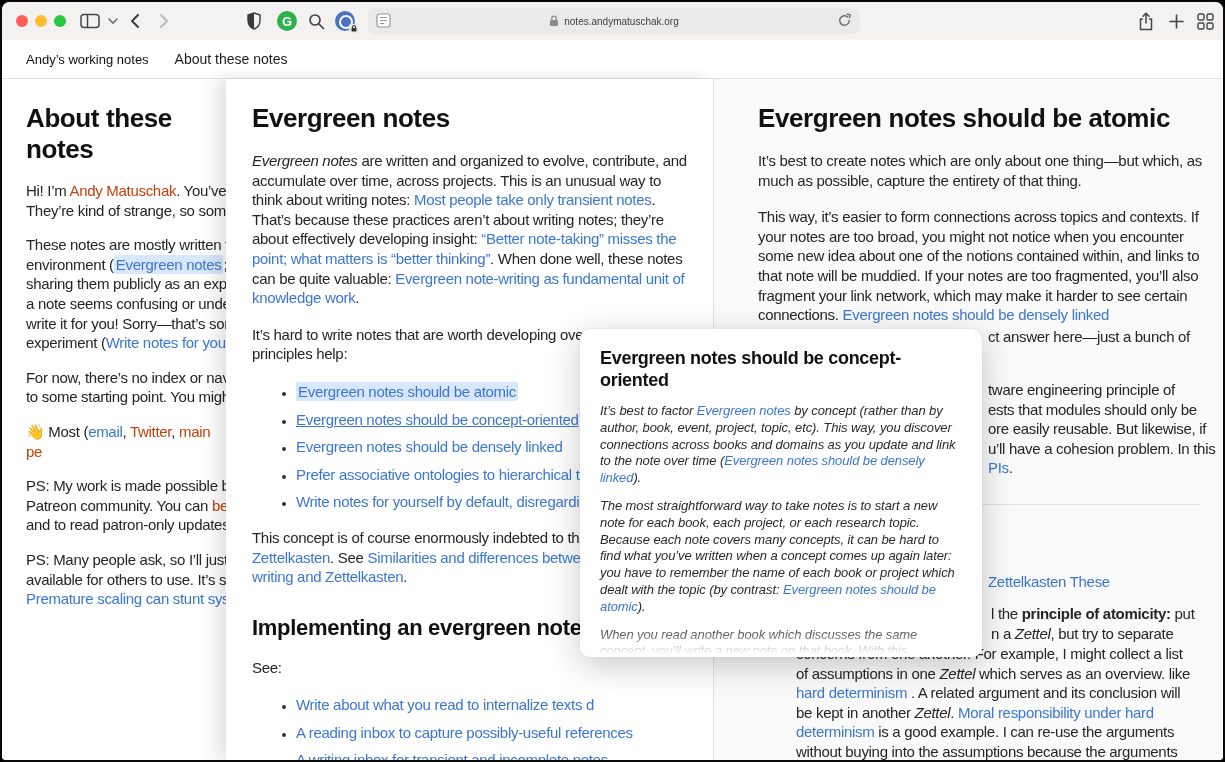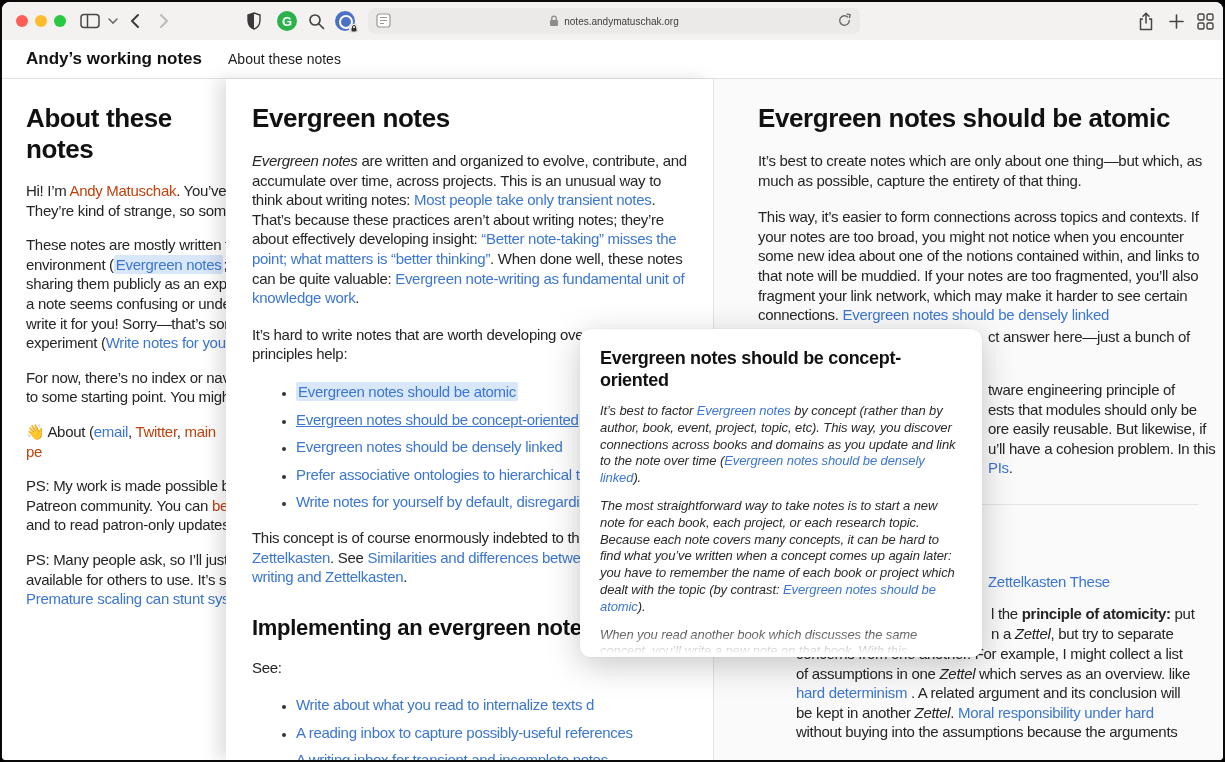--- a/index.html
+++ b/index.html
@@ -11,21 +11,21 @@
   .urlfield{position:absolute;left:366px;top:6px;width:492px;height:26px;background:#eceae9;border-radius:7px;display:flex;align-items:center;justify-content:center;color:#3e3e3e;font-size:10px;}
   .urlfield .reader{position:absolute;left:8px;top:5px;}
   .urlfield .reload{position:absolute;right:8px;top:5px;}
   .urlfield .lock{margin-right:5px;display:inline-flex;}
   .gcircle{width:20px;height:20px;border-radius:50%;background:#2bb24c;color:#fff;font-size:13px;font-weight:700;display:flex;align-items:center;justify-content:center;}
   .opcircle{width:20px;height:20px;border-radius:50%;background:#4a72c4;position:relative;}
   .opcircle .ring{position:absolute;left:4px;top:4px;width:10px;height:10px;border:2px solid #fff;border-radius:50%;}
   .opcircle .badge{position:absolute;right:-3px;bottom:-2px;width:9px;height:9px;background:#e8e6e5;border-radius:2px;display:flex;align-items:center;justify-content:center;}
   
   .siteheader{position:absolute;left:0;top:38px;right:0;height:38px;background:#fff;border-bottom:1px solid #e3e1df;display:flex;align-items:center;}
-  .brand{margin-left:24px;font-size:17px;font-weight:700;color:#111;}
+  .brand{margin-left:24px;font-size:13px;font-weight:400;color:#111;}
   .pagecrumb{margin-left:26px;font-size:14px;color:#1c1c1c;}
   
   .content{position:absolute;left:0;top:77px;right:0;bottom:0;}
   .pane{position:absolute;top:0;bottom:0;box-sizing:border-box;overflow:hidden;}
   .pane h1{font-size:26px;font-weight:700;color:#111;margin:0 0 16px 0;letter-spacing:-0.4px;}
   .pane-about{left:0;width:224px;background:#fff;padding:24px 0 0 24px;z-index:1;}
   .pane-main{left:224px;width:487px;background:#fff;padding:24px 20px 0 26px;z-index:2;box-shadow:-9px 0 16px rgba(0,0,0,0.12);}
   .pane-atomic{left:711px;right:0;background:#fafafb;border-left:1px solid #e3e3e5;padding:24px 20px 0 44px;z-index:3;}
   .pane p,.para,.ln,li{font-size:15px;line-height:19.6px;color:#252525;letter-spacing:-0.3px;}
   .pane p{margin:17px 0 15px 0;}
@@ -183,21 +183,21 @@
           <div class="ln"><span>environment (</span><span class="s-lh">Evergreen notes</span><span>; </span></div>
           <div class="ln"><span>sharing them publicly as an expe</span></div>
           <div class="ln"><span>a note seems confusing or under</span></div>
           <div class="ln"><span>write it for you! Sorry—that’s sor</span></div>
           <div class="ln"><span>experiment (</span><span class="s-l">Write notes for your</span></div>
         </div>
       <div class="para">
           <div class="ln"><span>For now, there’s no index or navi</span></div>
           <div class="ln"><span>to some starting point. You migh</span></div>
         </div>
-      <div class="para"><span><span>👋 About (</span><span class="s-l">email</span><span>, </span><span class="s-v">Twitter</span><span>, </span><span class="s-v">main pe</span></span></div>
+      <div class="para"><span><span>👋 Most (</span><span class="s-l">email</span><span>, </span><span class="s-v">Twitter</span><span>, </span><span class="s-v">main pe</span></span></div>
       <div class="para">
           <div class="ln"><span>PS: My work is made possible by</span></div>
           <div class="ln"><span>Patreon community. You can </span><span class="s-v">bec</span></div>
           <div class="ln"><span>and to read patron-only updates</span></div>
         </div>
       <div class="para">
           <div class="ln"><span>PS: Many people ask, so I’ll just r</span></div>
           <div class="ln"><span>available for others to use. It’s st</span></div>
           <div class="ln"><span class="s-l">Premature scaling can stunt syst</span></div>
         </div>
@@ -245,20 +245,21 @@
       <div class="frag" style="left:274px;top:493px"><span><span class="s-l">Zettelkasten These</span></span></div>
       <div class="frag" style="left:277px;top:525px">
           <div class="ln"><span>l the </span><span class="s-b">principle of atomicity:</span><span> put</span></div>
           <div class="ln"><span>n a </span><span class="s-i">Zettel</span><span>, but try to separate</span></div>
         </div>
       <div class="frag" style="left:82px;top:565px">
           <div class="ln"><span>concerns from one another. For example, I might collect a list</span></div>
           <div class="ln"><span>of assumptions in one </span><span class="s-i">Zettel</span><span> which serves as an overview. like</span></div>
           <div class="ln"><span class="s-l">hard determinism</span><span> . A related argument and its conclusion will</span></div>
           <div class="ln"><span>be kept in another </span><span class="s-i">Zettel</span><span>. </span><span class="s-l">Moral responsibility under hard</span></div>
+          <div class="ln"><span class="s-l">determinism</span><span> is a good example. I can re-use the arguments</span></div>
           <div class="ln"><span>without buying into the assumptions because the arguments</span></div>
         </div>
     </section>
 
     <div class="popup">
       <span class="arrow"></span>
       <h3>Evergreen notes should be concept-oriented</h3>
       <p><span><span>It’s best to factor </span><span class="s-l">Evergreen notes</span><span> by concept (rather than by author, book, event, project, topic, etc). This way, you discover connections across books and domains as you update and link to the note over time (</span><span class="s-l">Evergreen notes should be densely linked</span><span>).</span></span></p>
       <p><span><span>The most straightforward way to take notes is to start a new note for each book, each project, or each research topic. Because each note covers many concepts, it can be hard to find what you’ve written when a concept comes up again later: you have to remember the name of each book or project which dealt with the topic (by contrast: </span><span class="s-l">Evergreen notes should be atomic</span><span>).</span></span></p>
       <p><span><span>When you read another book which discusses the same concept, you’ll write a new note on that book. With this approach, there’s no accumulation (contra </span></span></p>

